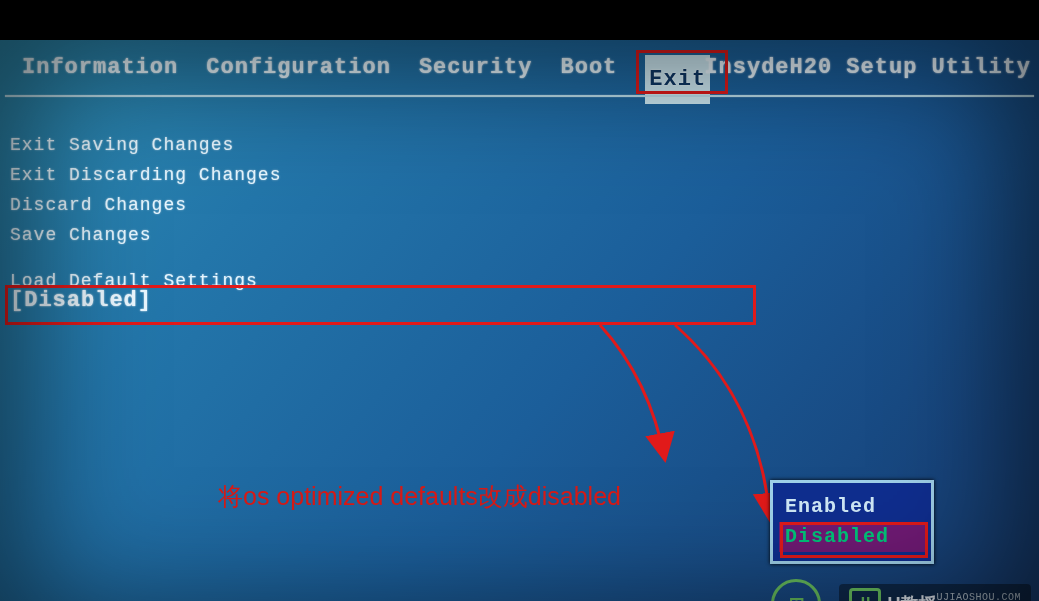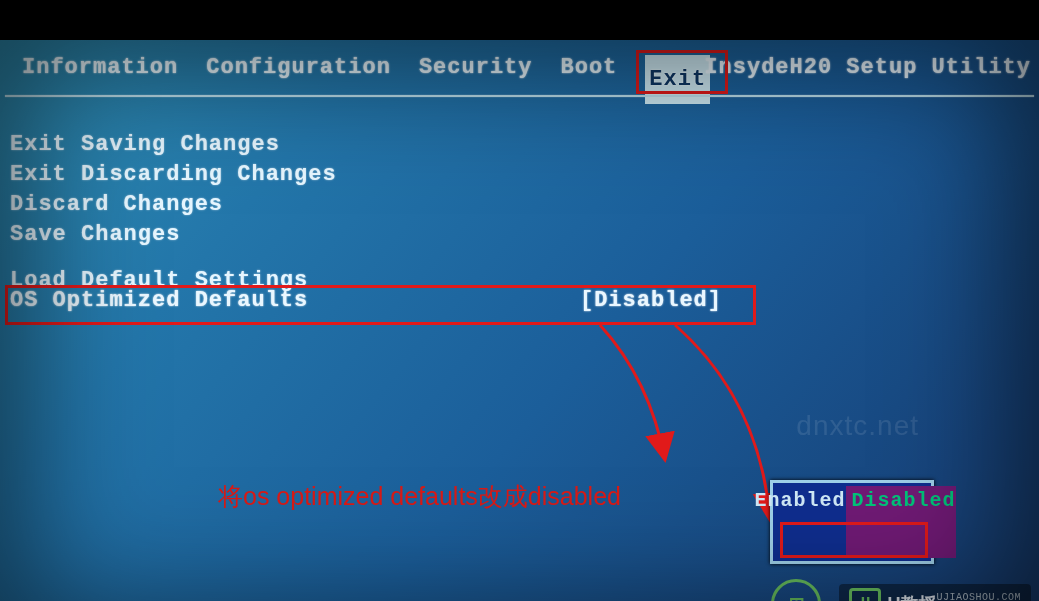--- a/index.html
+++ b/index.html
@@ -77,23 +77,23 @@
     right: 5px;
     height: 2px;
     background: #bfe2ef;
     box-shadow: 0 0 1px #fff;
   }
   
   .options {
     position: absolute;
     top: 90px;
     left: 10px;
-    font-size: 22px;
+    font-size: 18px;
     color: #e6f6ff;
-    font-weight: bold;
+    font-weight: normal;
     text-shadow: 0 0 2px rgba(255,255,255,0.6);
     letter-spacing: 1px;
     line-height: 30px;
   }
   .options .grp2 { margin-top: 16px; }
   .option-row {
     white-space: pre;
   }
   .highlight-row {
     position: absolute;
@@ -133,21 +133,21 @@
   .popup {
     position: absolute;
     top: 440px;
     left: 770px;
     width: 164px;
     height: 84px;
     background: #0f2e8f;
     border: 3px solid #9fd0e9;
     box-shadow: 0 0 4px #000;
     display: flex;
-    flex-direction: row;
+    flex-direction: column;
     justify-content: center;
     padding: 3px 6px;
     box-sizing: border-box;
   }
   .popup-item {
     font-size: 20px;
     font-weight: bold;
     color: #cfe8f6;
     letter-spacing: 1px;
     line-height: 30px;
@@ -279,21 +279,20 @@
     <div class="option-row">Exit Saving Changes</div>
     <div class="option-row">Exit Discarding Changes</div>
     <div class="option-row">Discard Changes</div>
     <div class="option-row">Save Changes</div>
     <div class="grp2">
       <div class="option-row">Load Default Settings</div>
     </div>
   </div>
 
   <div class="row-content">
-    <span>OS Optimized Defaults</span>
     <span class="row-value">[Disabled]</span>
   </div>
   <div class="highlight-row"></div>
 
   <svg class="arrow-svg" style="top:280px;left:570px" width="170" height="160">
     <defs>
       <marker id="ah1" markerWidth="12" markerHeight="12" refX="9" refY="5" orient="auto">
         <path d="M0,0 L10,5 L0,10 Z" fill="#e11a1a"></path>
       </marker>
     </defs>
@@ -309,21 +308,20 @@
   </svg>
 
   <div class="annotation-text">将os optimized defaults改成disabled</div>
 
   <div class="popup">
     <div class="popup-item">Enabled</div>
     <div class="popup-item selected">Disabled</div>
   </div>
   <div class="popup-redbox"></div>
 
-  <div class="wm-faint">dnxtc.net</div>
 
   <div class="divider-bottom"></div>
 
   <div class="wm">
     <div class="wm-badge">
         <span>⊞</span>
       </div>
     <div class="wm-box">
       <div class="wm-box-icon">U</div>
       <div class="wm-box-col">

